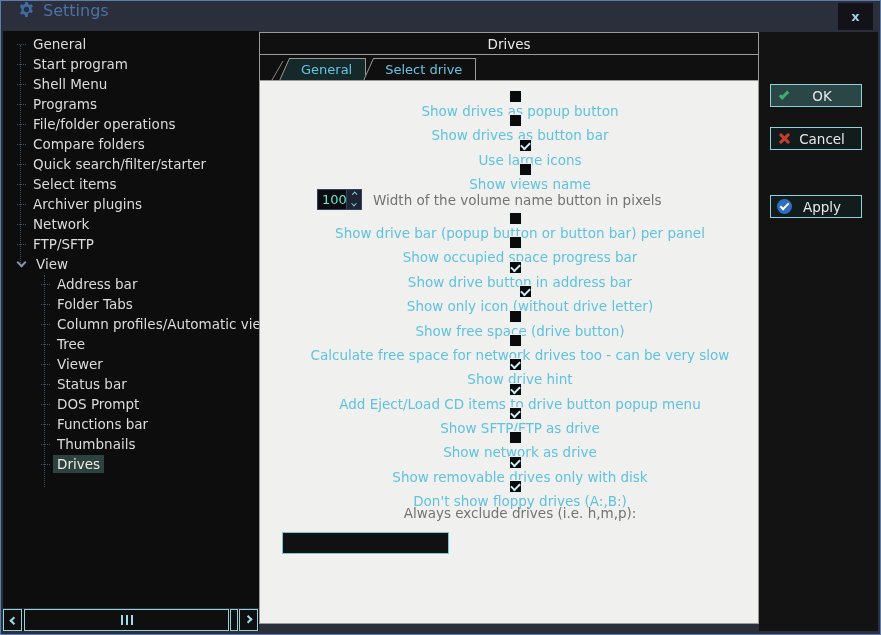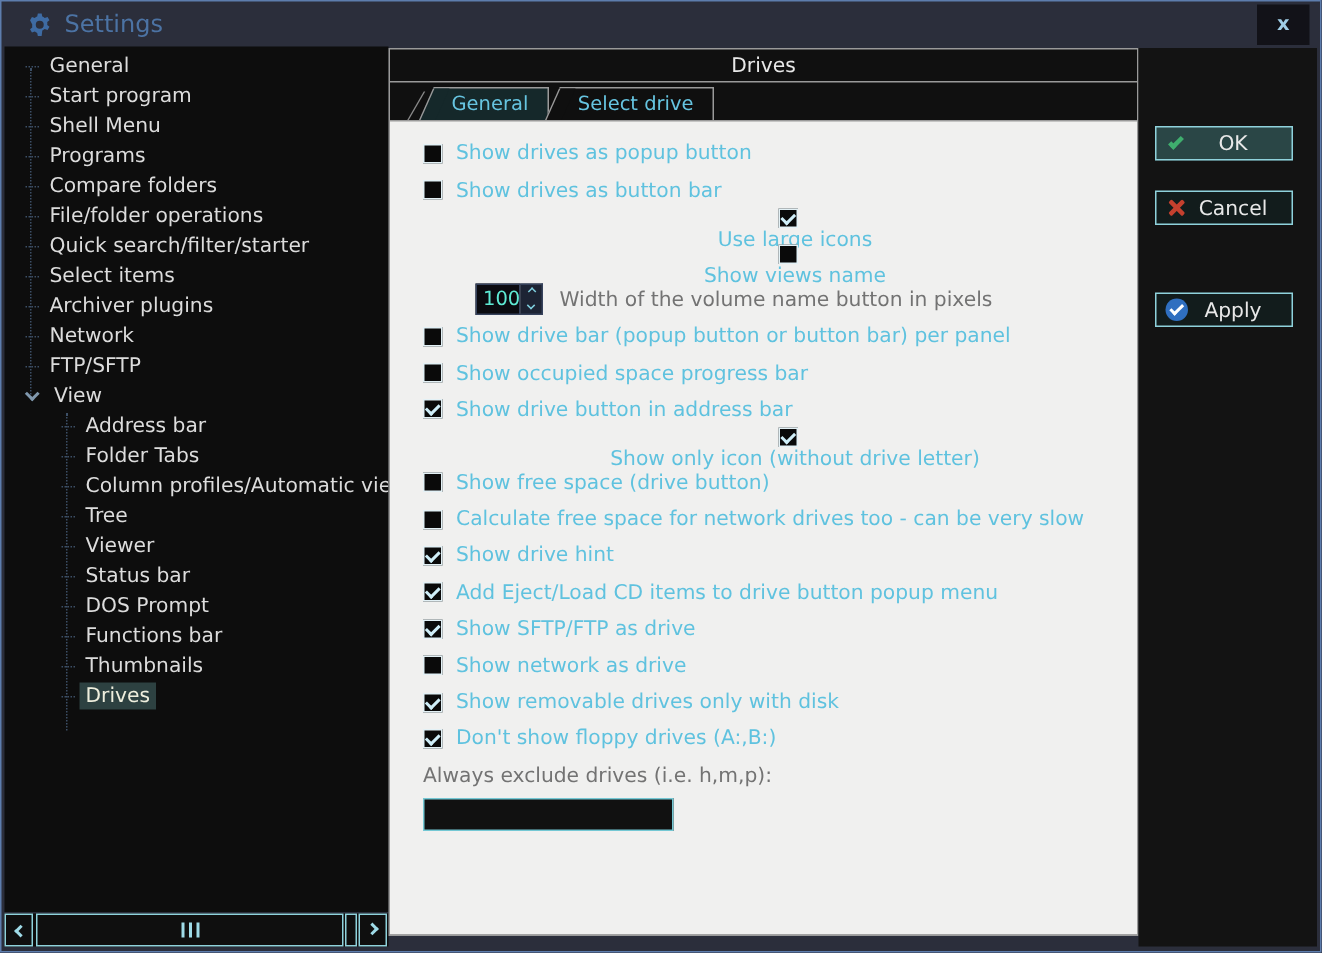--- a/index.html
+++ b/index.html
@@ -2,21 +2,21 @@
 <html><head>
 <meta charset="utf-8">
 <style>
   * { box-sizing: border-box; }
   body { margin: 0; background: #3a3d4a; font-family: "DejaVu Sans", "Liberation Sans", sans-serif; }
   .window {
     position: relative; width: 881px; height: 635px;
     background: #2b2e3b; border: 1px solid #5d7dad; overflow: hidden;
   }
   
-  .titlebar { position: absolute; top: 0; left: 0; right: 0; height: 24px; display: flex; align-items: flex-end; padding-left: 17px; }
+  .titlebar { position: absolute; top: 0; left: 0; right: 0; height: 24px; display: flex; align-items: flex-start; padding-left: 17px; }
   .gear-icon { display: inline-flex; }
   .title-text { color: #4c73a4; font-size: 16px; margin-left: 8px; }
   .close-btn {
     position: absolute; right: 7px; top: 2px; width: 35px; height: 27px;
     background: #121218; color: #9fcde6; display: flex; align-items: center; justify-content: center;
     font-size: 13px; font-weight: bold; cursor: pointer;
   }
   
   .sidebar { position: absolute; left: 2px; top: 30px; width: 256px; height: 577px; background: #0d0d0d; overflow: hidden; }
   .tree { position: relative; padding-top: 3px; }
@@ -35,21 +35,21 @@
   .main { position: absolute; left: 258px; top: 31px; width: 500px; height: 592px; background: #101010; border: 1px solid #9a9a9a; display: flex; flex-direction: column; }
   .panel-title { height: 22px; line-height: 22px; text-align: center; color: #e8e8e8; font-size: 13.5px; border-bottom: 1px solid #9a9a9a; }
   .tabs-row { height: 25px; display: flex; align-items: flex-end; padding-left: 22px; position: relative; }
   .tab-slash { position: absolute; left: 6px; bottom: 0; width: 12px; height: 19px; border-right: 1px solid #8a8a8a; transform: skewX(-30deg); }
   .tab { position: relative; height: 22px; line-height: 22px; padding: 0 13px 0 12px; color: #66c4e0; font-size: 13px; background: #0f0f0f; border-top: 1px solid #9a9a9a; border-right: 1px solid #9a9a9a; margin-left: 7px; cursor: pointer; }
   .tab::before { content: ''; position: absolute; left: -5px; top: 0; bottom: 0; width: 10px; background: inherit; border-left: 1px solid #9a9a9a; transform: skewX(-24deg); }
   .tab.active { background: #15282a; }
   .content { flex: 1; background: #f0f0ef; border-top: 1px solid #9a9a9a; padding-top: 9px; overflow: hidden; }
   
   .opt-row { height: 24.4px; display: flex; align-items: center; font-size: 13.5px; }
-  .ind0 { padding-left: 22px; } .ind1 { padding-left: 42px; flex-direction: column; } .ind2 { padding-left: 57px; }
+  .ind0 { padding-left: 22px; flex-direction: column; } .ind1 { padding-left: 42px; flex-direction: column; } .ind2 { padding-left: 57px; }
   .cb { width: 13px; height: 13px; background: #0a0a0a; border: 1px solid #e3f1f6; margin-right: 9px; position: relative; flex: none; cursor: pointer; }
   .cb.checked::after { content: ''; position: absolute; left: 1px; top: 2px; width: 7px; height: 4px; border-left: 2px solid #cfeef8; border-bottom: 2px solid #cfeef8; transform: rotate(-45deg); }
   .opt-label { color: #5fc2df; }
   .disabled-label { color: #737373; }
   .spin { display: inline-flex; margin-right: 11px; }
   .spin-value { width: 30px; height: 21px; background: #0b0b10; color: #5eead4; border: 1px solid #36425c; font-size: 13px; display: flex; align-items: center; padding-left: 4px; }
   .spin-btns { width: 15px; height: 21px; border: 1px solid #36425c; border-left: none; background: #1d2434; display: flex; flex-direction: column; cursor: pointer; }
   .spin-up, .spin-down { flex: 1; display: flex; align-items: center; justify-content: center; }
   .chev-u, .chev-d { display: block; width: 4px; height: 4px; border-left: 1.5px solid #7fd0e0; border-bottom: 1.5px solid #7fd0e0; }
   .chev-u { transform: rotate(135deg) translate(-1px,0); }
@@ -104,24 +104,24 @@
         <div class="tree-item lvl0">
           <span class="lbl">Start program</span>
         </div>
         <div class="tree-item lvl0">
           <span class="lbl">Shell Menu</span>
         </div>
         <div class="tree-item lvl0">
           <span class="lbl">Programs</span>
         </div>
         <div class="tree-item lvl0">
+          <span class="lbl">File/folder operations</span>
+        </div>
+        <div class="tree-item lvl0">
           <span class="lbl">Compare folders</span>
-        </div>
-        <div class="tree-item lvl0">
-          <span class="lbl">File/folder operations</span>
         </div>
         <div class="tree-item lvl0">
           <span class="lbl">Quick search/filter/starter</span>
         </div>
         <div class="tree-item lvl0">
           <span class="lbl">Select items</span>
         </div>
         <div class="tree-item lvl0">
           <span class="lbl">Archiver plugins</span>
         </div>

